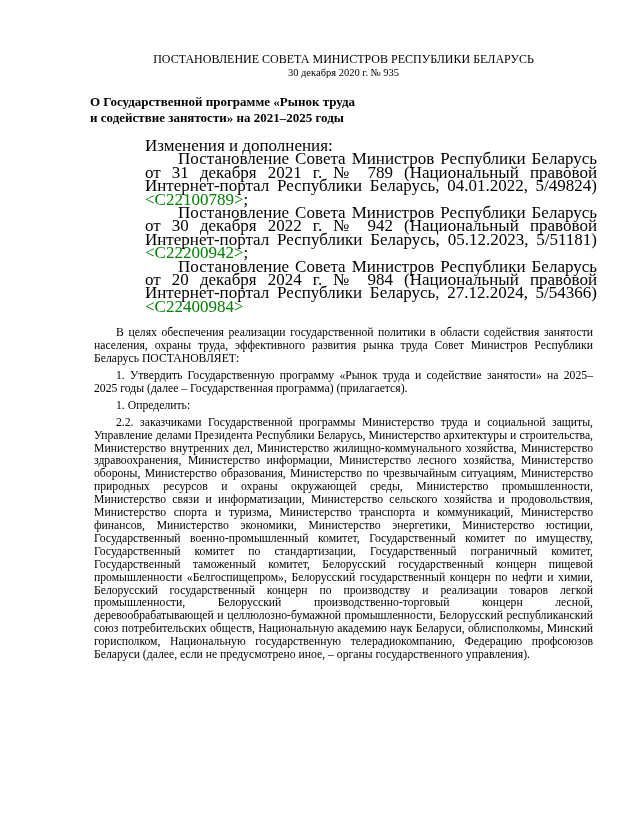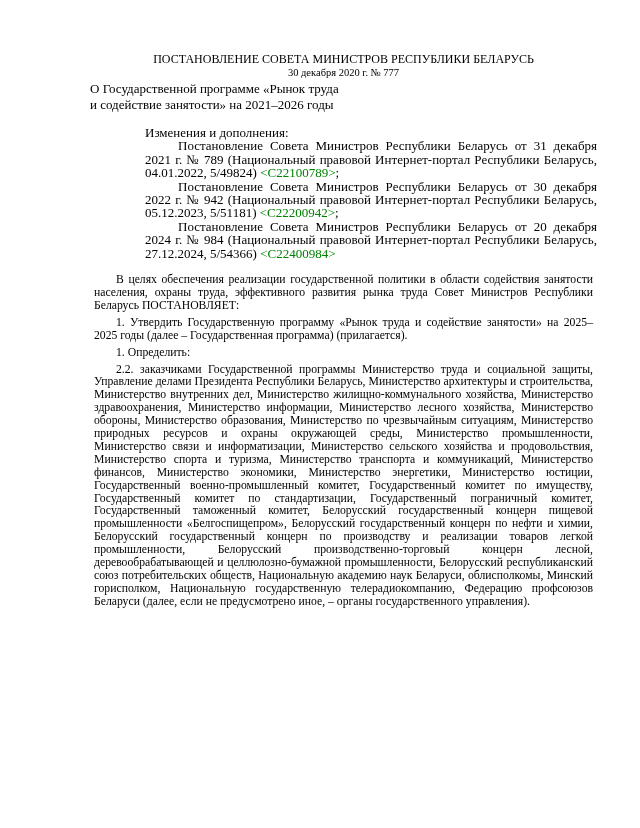--- a/index.html
+++ b/index.html
@@ -25,29 +25,29 @@
   }
   .doc-header-line1 {
     font-size: 12px;
     line-height: 14px;
   }
   .doc-header-line2 {
     font-size: 10.5px;
     line-height: 13px;
   }
   .doc-title {
-    margin-top: 2px;
-    font-weight: normal;
+    margin-top: 15px;
+    font-weight: bold;
     font-size: 13px;
     line-height: 16px;
   }
   .amendments {
     margin-top: 13px;
     margin-left: 55px;
-    font-size: 13px;
+    font-size: 17px;
     line-height: 13.4px;
     text-align: justify;
   }
   .amendments p {
     margin: 0;
   }
   .amendment {
     text-indent: 33px;
   }
   .code {
@@ -65,26 +65,26 @@
     text-indent: 22px;
   }
 </style>
 </head>
 <body>
 
 <div class="page">
 
   <div class="doc-header">
     <div class="doc-header-line1">ПОСТАНОВЛЕНИЕ СОВЕТА МИНИСТРОВ РЕСПУБЛИКИ БЕЛАРУСЬ</div>
-    <div class="doc-header-line2">30 декабря 2020 г. № 777</div>
+    <div class="doc-header-line2">30 декабря 2020 г. № 935</div>
   </div>
 
   <div class="doc-title">
     <div>О Государственной программе «Рынок труда</div>
-    <div>и содействие занятости» на 2021–2026 годы</div>
+    <div>и содействие занятости» на 2021–2025 годы</div>
   </div>
 
   <div class="amendments">
     <p class="amendments-label">Изменения и дополнения:</p>
 
     <p class="amendment"><span>Постановление Совета Министров Республики Беларусь от 31 декабря 2021 г. № 789 (Национальный правовой Интернет-портал Республики Беларусь, 04.01.2022, 5/49824) </span><span class="code">&lt;C22100789&gt;</span><span>;</span></p>
 
     <p class="amendment"><span>Постановление Совета Министров Республики Беларусь от 30 декабря 2022 г. № 942 (Национальный правовой Интернет-портал Республики Беларусь, 05.12.2023, 5/51181) </span><span class="code">&lt;C22200942&gt;</span><span>;</span></p>
 
 

